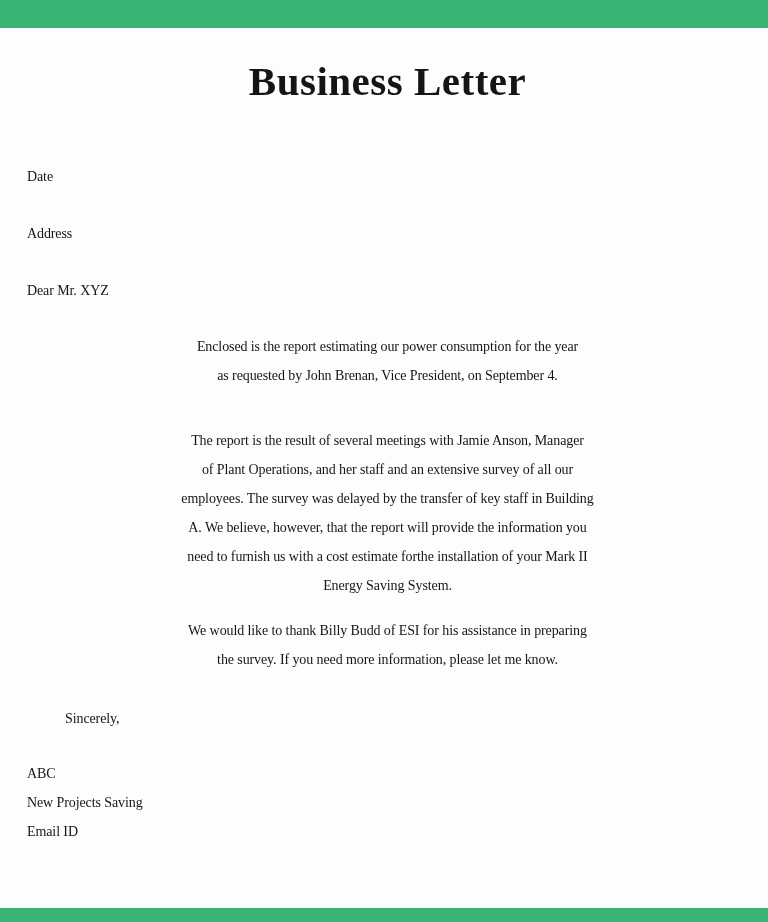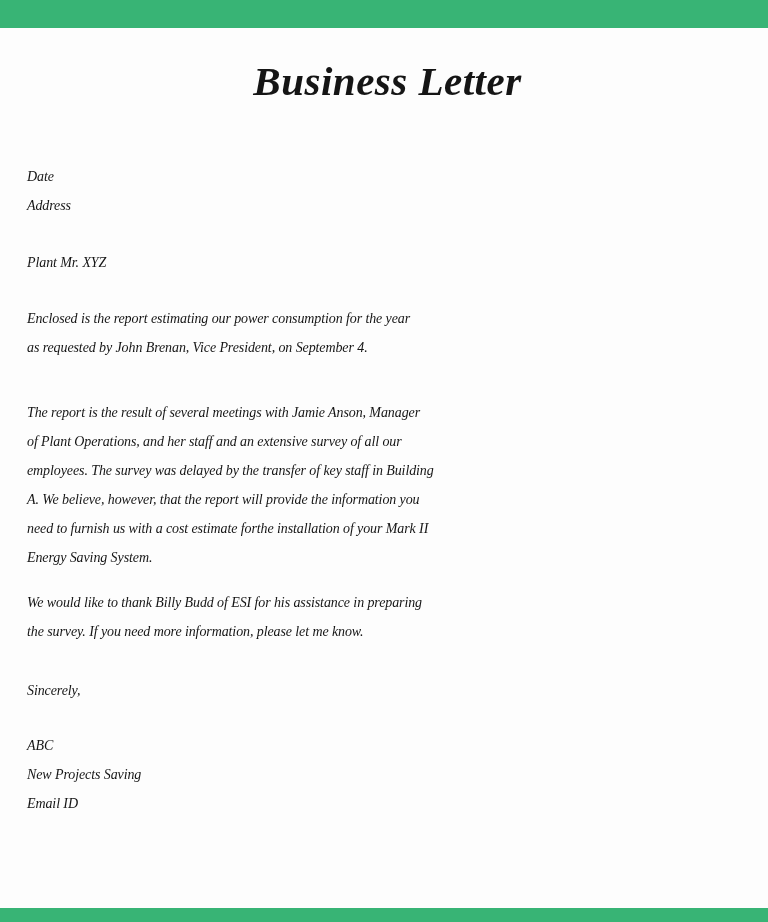--- a/index.html
+++ b/index.html
@@ -24,57 +24,56 @@
     background: var(--accent);
   }
   .accent-bar-bottom {
     position: absolute;
     left: 0; right: 0; bottom: 0;
     height: 14px;
     background: var(--accent);
   }
   .letter {
     padding: 0 20px 0 27px;
-    font-style: italic;
   }
   h1.title {
     text-align: center;
     font-size: 41px;
     line-height: 46px;
     font-weight: bold;
     margin: 30px 0 0 0;
     letter-spacing: 0.5px;
   }
   .line, .para, .sig-line {
     font-size: 14px;
     line-height: 29px;
     margin: 0;
     letter-spacing: -0.1px;
   }
-  .para { white-space: pre-line; }
+  .para { white-space: pre-line; text-align: center; }
   .date-line      { margin-top: 58px; }
-  .address-line   { }
+  .address-line   { margin-top: 28px; }
   .salutation     { margin-top: 28px; }
   .para-1         { margin-top: 27px; }
   .para-2         { margin-top: 36px; }
   .para-3         { margin-top: 16px; }
-  .closing        { margin-top: 30px; }
+  .closing        { margin-top: 30px; margin-left: 38px; }
   .signature      { margin-top: 26px; }
 </style>
 </head>
 <body>
 
 <div class="accent-bar-top"></div>
 
 <div class="letter">
   <h1 class="title">Business Letter</h1>
 
   <p class="line date-line">Date</p>
   <p class="line address-line">Address</p>
-  <p class="line salutation">Plant Mr. XYZ</p>
+  <p class="line salutation">Dear Mr. XYZ</p>
 
   <p class="para para-1">Enclosed is the report estimating our power consumption for the year
 as requested by John Brenan, Vice President, on September 4.</p>
   <p class="para para-2">The report is the result of several meetings with Jamie Anson, Manager
 of Plant Operations, and her staff and an extensive survey of all our
 employees. The survey was delayed by the transfer of key staff in Building
 A. We believe, however, that the report will provide the information you
 need to furnish us with a cost estimate forthe installation of your Mark II
 Energy Saving System.</p>
   <p class="para para-3">We would like to thank Billy Budd of ESI for his assistance in preparing

